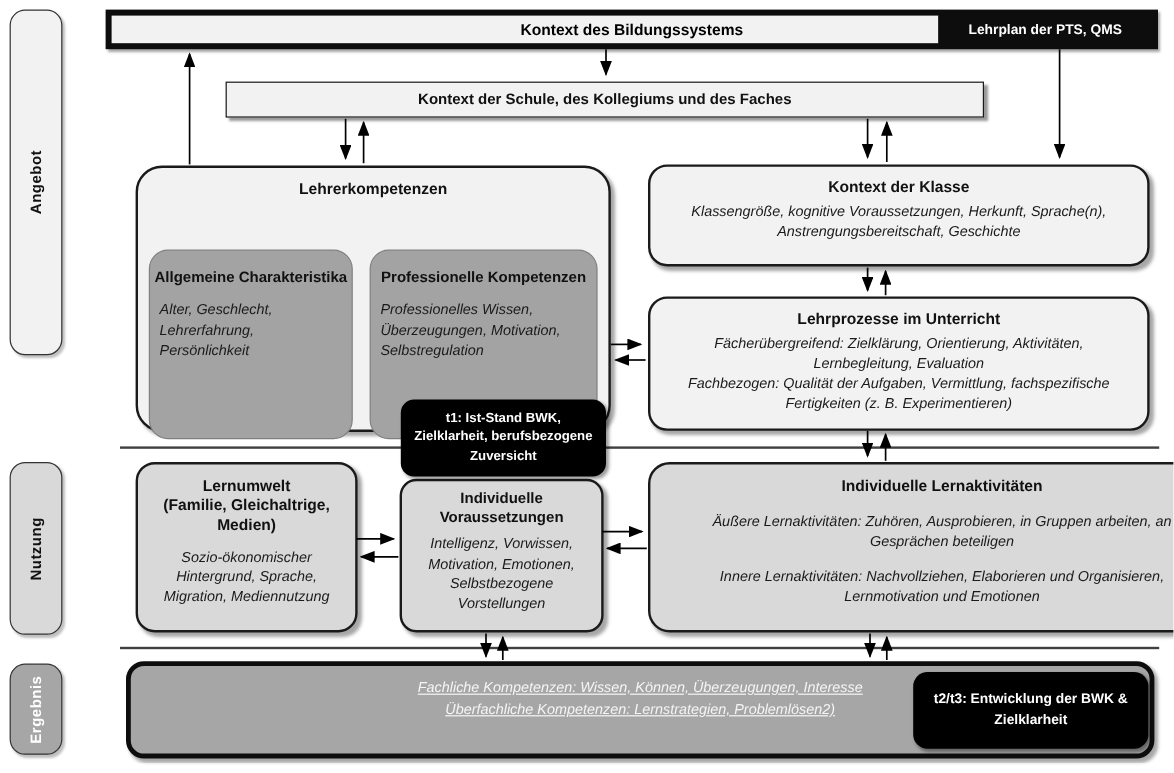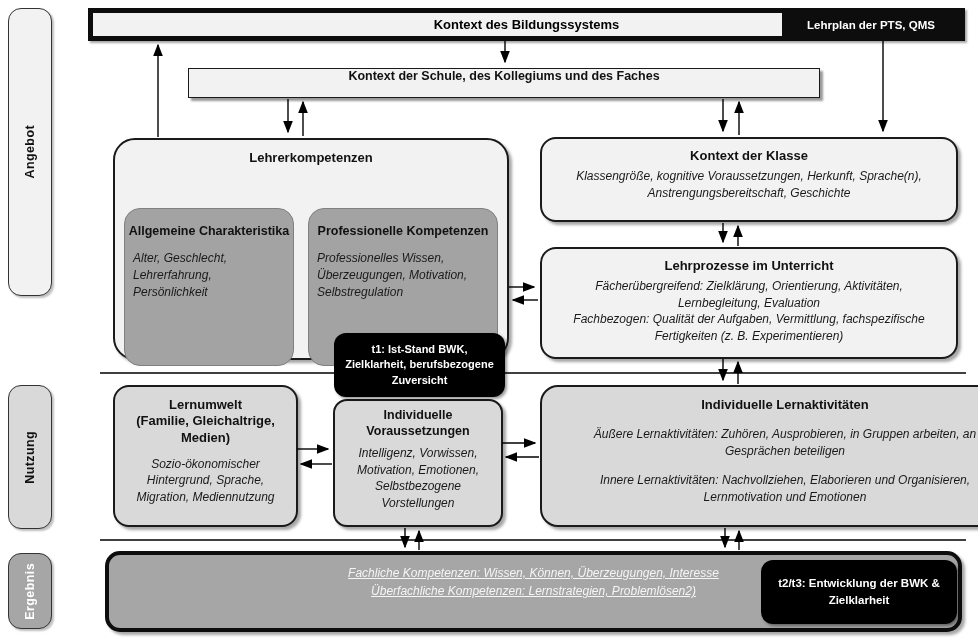--- a/index.html
+++ b/index.html
@@ -19,21 +19,21 @@
   .divider{position:absolute;left:100px;width:866px;height:0;border-top:2px solid #404040;z-index:0;}
   
   #topbar{position:absolute;left:88px;top:8px;width:877px;height:33px;background:#0d0d0d;
     box-sizing:border-box;padding:5px;display:flex;box-shadow:2px 2px 2px rgba(0,0,0,.35);z-index:2;}
   #topbar .main{flex:1;background:#f2f2f2;}
   #topbar .tag{width:178px;background:#0d0d0d;color:#fff;display:flex;align-items:center;justify-content:center;
     font-size:11.5px;font-weight:bold;}
   #topbar .title{position:absolute;left:0;top:0;width:877px;height:33px;display:flex;align-items:center;
     justify-content:center;font-weight:bold;font-size:13px;color:#000;}
   #schoolbar{position:absolute;left:188px;top:68px;width:632px;height:30px;background:#f2f2f2;
-    border:1.5px solid #1a1a1a;box-sizing:border-box;display:flex;align-items:flex-start;justify-content:center;
+    border:1.5px solid #1a1a1a;box-sizing:border-box;display:flex;align-items:center;justify-content:center;
     font-weight:bold;font-size:12.5px;box-shadow:3px 3px 2px rgba(0,0,0,.4);z-index:2;}
   
   .rbox{position:absolute;box-sizing:border-box;border:2px solid #1a1a1a;border-radius:18px;
     box-shadow:3px 3px 3px rgba(0,0,0,.35);z-index:2;}
   .light{background:#f2f2f2;}
   .mid{background:#d9d9d9;}
   .rbox .btitle{text-align:center;font-weight:bold;font-size:13px;line-height:1.25;}
   .rbox .bitems{text-align:center;font-style:italic;font-size:12px;line-height:1.38;color:#1a1a1a;}
   
   #lehrerkompetenzen{left:113px;top:138px;width:396px;height:222px;border-radius:22px;}
@@ -61,21 +61,21 @@
   #indiv-lernaktivitaeten .btitle{margin-top:10px;}
   #indiv-lernaktivitaeten .bitems{margin-top:13px;padding:0 18px;}
   
   #lernergebnisse{left:105px;top:551px;width:857px;height:81px;background:#a6a6a6;border:4px solid #0d0d0d;
     border-radius:15px;color:#fff;}
   #lernergebnisse .btitle{margin-top:10px;color:#fff;}
   #lernergebnisse .bitems{margin-top:9px;color:#f5f5f5;line-height:1.5;text-decoration:underline;}
   
   .badge{position:absolute;background:#000;color:#fff;border-radius:12px;display:flex;align-items:center;
     justify-content:center;text-align:center;font-weight:bold;z-index:5;box-shadow:2px 2px 3px rgba(0,0,0,.4);}
-  #t1-badge{left:334px;top:333px;width:171px;height:64px;font-size:11px;line-height:1.4;padding:3px 8px;box-sizing:border-box;}
+  #t1-badge{left:334px;top:333px;width:171px;height:64px;font-size:11px;line-height:1.4;padding:3px 8px;box-sizing:border-box;border-radius:11px;}
   #t2-badge{left:761px;top:560px;width:196px;height:64px;font-size:11.5px;line-height:1.45;padding:3px 10px;box-sizing:border-box;}
   
   #arrows{position:absolute;left:0;top:0;width:978px;height:644px;z-index:10;pointer-events:none;}
 </style>
 </head>
 <body>
 
 <div id="stage">
 
   <div class="divider" style="top:372px"></div>

